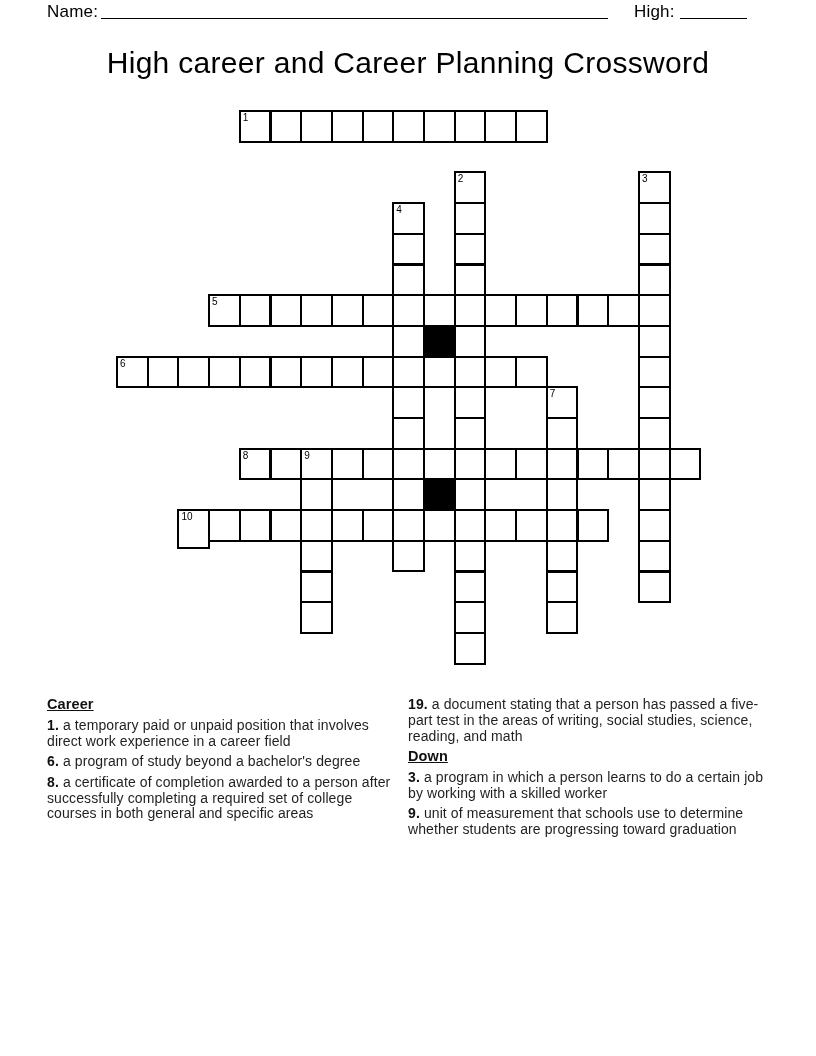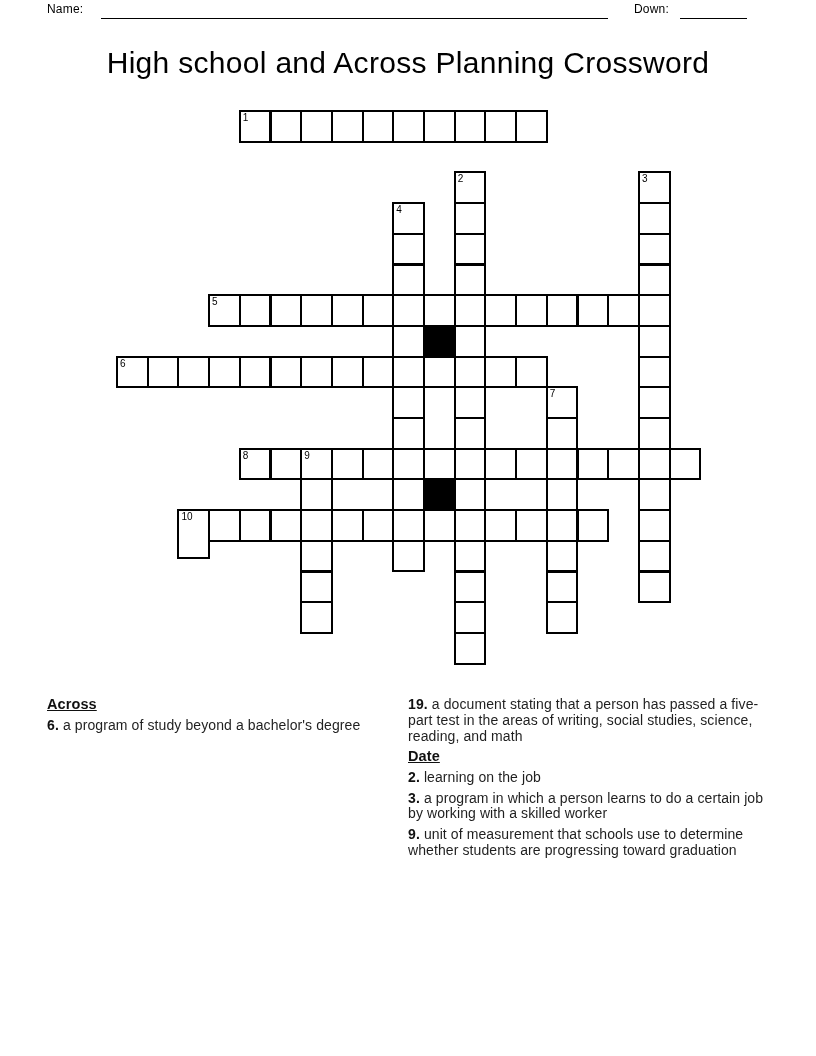--- a/index.html
+++ b/index.html
@@ -13,21 +13,21 @@
     width: 816px;
     height: 1056px;
     background: #ffffff;
     overflow: hidden;
   }
 
   
   .hdr-label {
     position: absolute;
     top: 2px;
-    font-size: 12px;
+    font-size: 17px;
     color: #000;
     letter-spacing: 0.2px;
   }
   .hdr-line {
     position: absolute;
     top: 2px;
     height: 16px;
     border-bottom: 1.6px solid #000;
   }
 
@@ -91,24 +91,24 @@
     color: #111;
   }
 </style>
 </head>
 <body>
 
 <div id="page">
 
   <span class="hdr-label" style="left:47px;">Name:</span>
   <span class="hdr-line" style="left:101px; width:507px;"></span>
-  <span class="hdr-label" style="left:634px;">Down:</span>
+  <span class="hdr-label" style="left:634px;">High:</span>
   <span class="hdr-line" style="left:680px; width:67px;"></span>
 
-  <div id="title">High school and Across Planning Crossword</div>
+  <div id="title">High career and Career Planning Crossword</div>
 
   <div id="grid" style="left: 116px; top: 110px; width: 585.3px; height: 554.6px;">
       <div class="cell" style="left: 122.8px; top: 0px; width: 32.7px; height: 32.7px;">
         <span class="cellnum">1</span>
       </div>
       <div class="cell" style="left: 153.5px; top: 0px; width: 32.7px; height: 32.7px;"></div>
       <div class="cell" style="left: 184.2px; top: 0px; width: 32.7px; height: 32.7px;"></div>
       <div class="cell" style="left: 214.9px; top: 0px; width: 32.7px; height: 32.7px;"></div>
       <div class="cell" style="left: 245.6px; top: 0px; width: 32.7px; height: 32.7px;"></div>
       <div class="cell" style="left: 276.3px; top: 0px; width: 32.7px; height: 32.7px;"></div>
@@ -199,21 +199,21 @@
       <div class="cell" style="left: 460.5px; top: 337.7px; width: 32.7px; height: 32.7px;"></div>
       <div class="cell" style="left: 491.2px; top: 337.7px; width: 32.7px; height: 32.7px;"></div>
       <div class="cell" style="left: 521.9px; top: 337.7px; width: 32.7px; height: 32.7px;"></div>
       <div class="cell" style="left: 552.6px; top: 337.7px; width: 32.7px; height: 32.7px;"></div>
       <div class="cell" style="left: 184.2px; top: 368.4px; width: 32.7px; height: 32.7px;"></div>
       <div class="cell" style="left: 276.3px; top: 368.4px; width: 32.7px; height: 32.7px;"></div>
       <div class="cell" style="left: 337.7px; top: 368.4px; width: 32.7px; height: 32.7px;"></div>
       <div class="cell" style="left: 429.8px; top: 368.4px; width: 32.7px; height: 32.7px;"></div>
       <div class="cell" style="left: 521.9px; top: 368.4px; width: 32.7px; height: 32.7px;"></div>
       <div class="cell black" style="left: 307px; top: 368.4px; width: 32.7px; height: 32.7px;"></div>
-      <div class="cell" style="left: 61.4px; top: 399.1px; width: 32.7px; height: 50px;">
+      <div class="cell" style="left: 61.4px; top: 399.1px; width: 32.7px; height: 40px;">
         <span class="cellnum">10</span>
       </div>
       <div class="cell" style="left: 92.1px; top: 399.1px; width: 32.7px; height: 32.7px;"></div>
       <div class="cell" style="left: 122.8px; top: 399.1px; width: 32.7px; height: 32.7px;"></div>
       <div class="cell" style="left: 153.5px; top: 399.1px; width: 32.7px; height: 32.7px;"></div>
       <div class="cell" style="left: 184.2px; top: 399.1px; width: 32.7px; height: 32.7px;"></div>
       <div class="cell" style="left: 214.9px; top: 399.1px; width: 32.7px; height: 32.7px;"></div>
       <div class="cell" style="left: 245.6px; top: 399.1px; width: 32.7px; height: 32.7px;"></div>
       <div class="cell" style="left: 276.3px; top: 399.1px; width: 32.7px; height: 32.7px;"></div>
       <div class="cell" style="left: 307px; top: 399.1px; width: 32.7px; height: 32.7px;"></div>
@@ -232,24 +232,25 @@
       <div class="cell" style="left: 337.7px; top: 460.5px; width: 32.7px; height: 32.7px;"></div>
       <div class="cell" style="left: 429.8px; top: 460.5px; width: 32.7px; height: 32.7px;"></div>
       <div class="cell" style="left: 521.9px; top: 460.5px; width: 32.7px; height: 32.7px;"></div>
       <div class="cell" style="left: 184.2px; top: 491.2px; width: 32.7px; height: 32.7px;"></div>
       <div class="cell" style="left: 337.7px; top: 491.2px; width: 32.7px; height: 32.7px;"></div>
       <div class="cell" style="left: 429.8px; top: 491.2px; width: 32.7px; height: 32.7px;"></div>
       <div class="cell" style="left: 337.7px; top: 521.9px; width: 32.7px; height: 32.7px;"></div>
     </div>
 
   <div id="clues-left" class="clue-col">
-      <div class="clue-heading">Across</div>
+      <div class="clue-heading">Career</div>
+      <p class="clue"><b>1.</b> a temporary paid or unpaid position that involves direct work experience in a career field</p>
       <p class="clue"><b>6.</b> a program of study beyond a bachelor's degree</p>
+      <p class="clue"><b>8.</b> a certificate of completion awarded to a person after successfully completing a required set of college courses in both general and specific areas</p>
     </div>
   <div id="clues-right" class="clue-col">
       <p class="clue"><b>19.</b> a document stating that a person has passed a five-part test in the areas of writing, social studies, science, reading, and math</p>
-      <div class="clue-heading">Date</div>
-      <p class="clue"><b>2.</b> learning on the job</p>
+      <div class="clue-heading">Down</div>
       <p class="clue"><b>3.</b> a program in which a person learns to do a certain job by working with a skilled worker</p>
       <p class="clue"><b>9.</b> unit of measurement that schools use to determine whether students are progressing toward graduation</p>
     </div>
 
 </div>
 
 </body></html>

